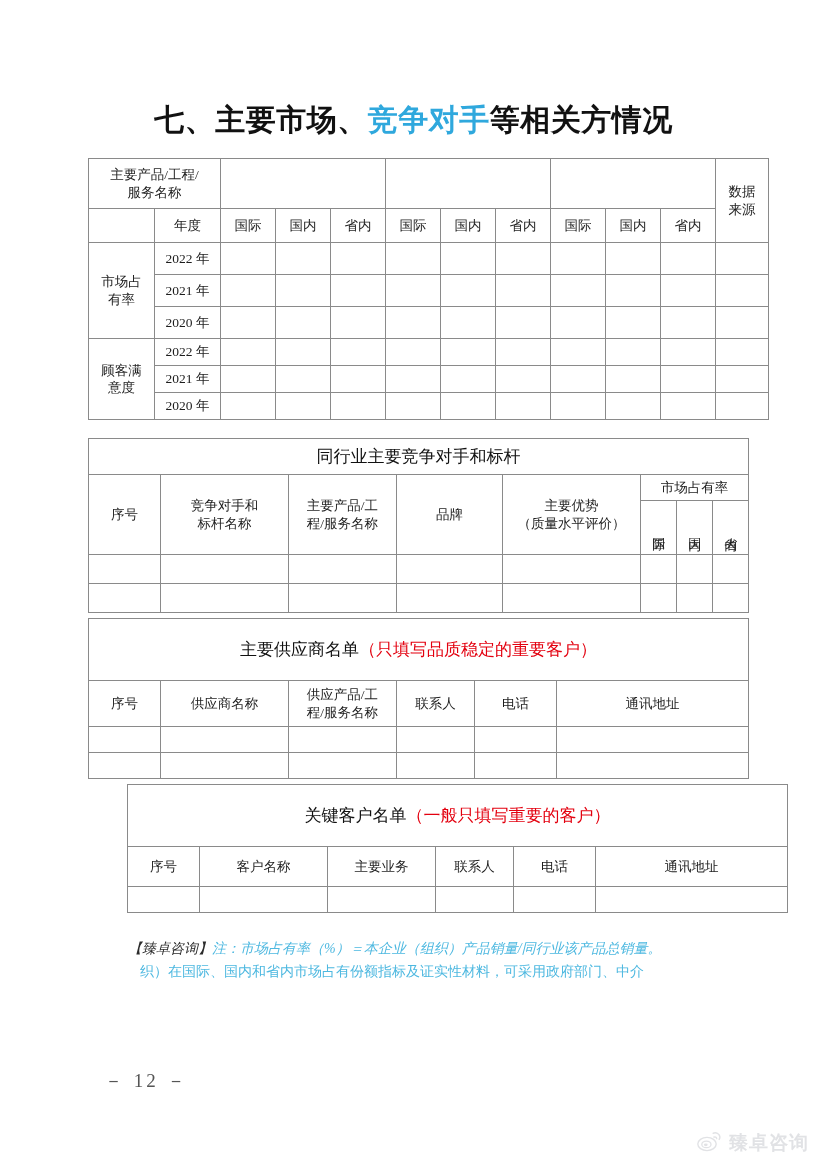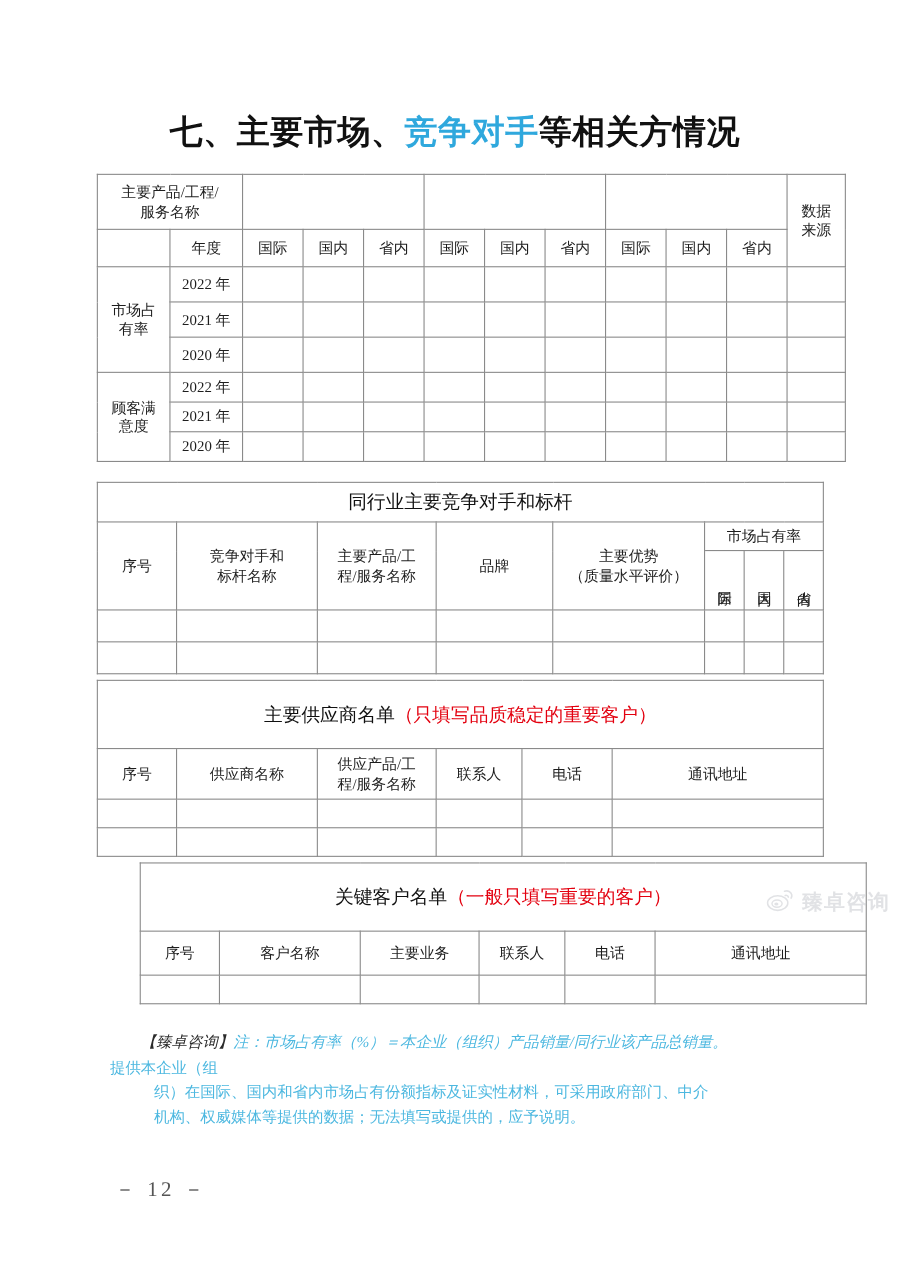--- a/index.html
+++ b/index.html
@@ -10,21 +10,21 @@
     background: #ffffff;
     font-family: "Liberation Serif", "DejaVu Serif", serif;
     color: #1a1a1a;
     position: relative;
     overflow: hidden;
   }
 
   .page {
     position: relative;
     width: 827px;
-    height: 847px;
+    height: 1170px;
     padding: 16px;
   }
 
   
   .doc-title {
     position: absolute;
     left: 0;
     right: 0;
     top: 100px;
     text-align: center;
@@ -435,23 +435,21 @@
         <td class="cell-blank"></td>
         <td class="cell-blank"></td>
         <td class="cell-blank"></td>
         <td class="cell-blank"></td>
       </tr>
     </tbody>
   </table>
 
   <div class="footnote">
     <div class="fn-l1"><span class="brand">【臻卓咨询】</span><span>注：市场占有率（%）＝本企业（组织）产品销量/同行业该产品总销量。</span></div>
-    <div class="fn-l2">提供本企业（组</div>
     <div class="fn-l3">织）在国际、国内和省内市场占有份额指标及证实性材料，可采用政府部门、中介</div>
-    <div class="fn-l4">机构、权威媒体等提供的数据；无法填写或提供的，应予说明。</div>
   </div>
 
   <div class="page-number">－ 12 －</div>
 
   <div class="watermark">
     <span>
       <svg class="wm-logo" width="26" height="22" viewBox="0 0 26 22" aria-hidden="true">
         <ellipse cx="11" cy="14" rx="9.2" ry="6.6" fill="none" stroke="#b9bcc2" stroke-width="1.4"></ellipse>
         <ellipse cx="10.4" cy="14.4" rx="4.6" ry="3.3" fill="none" stroke="#b9bcc2" stroke-width="1.3"></ellipse>
         <ellipse cx="9.8" cy="14.8" rx="1.9" ry="1.4" fill="#b9bcc2"></ellipse>

